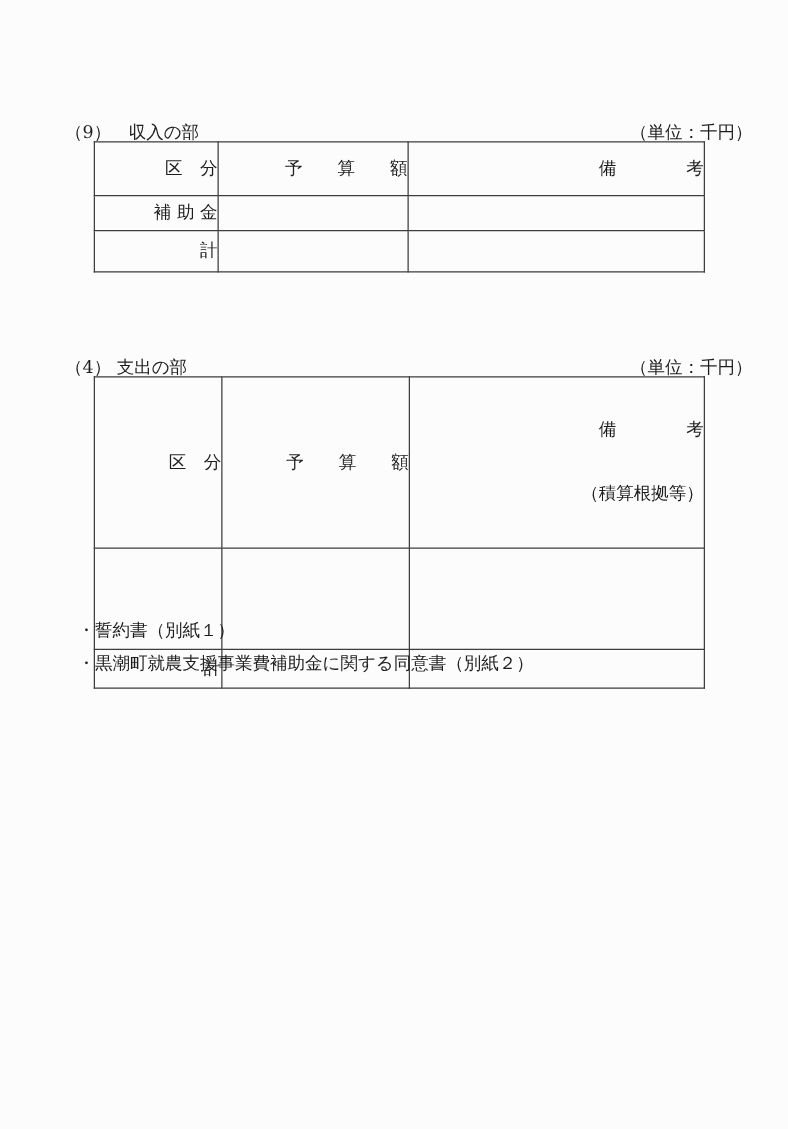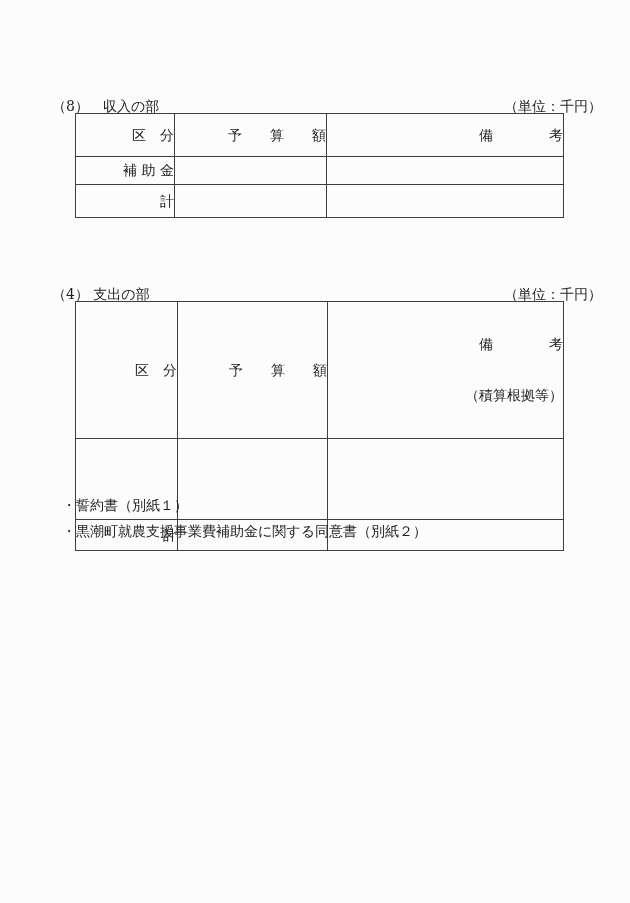--- a/index.html
+++ b/index.html
@@ -35,21 +35,21 @@
     overflow: hidden;
   }
   .two-line div { line-height: 17px; }
 </style>
 </head>
 <body>
 
 <div class="page">
 
 
-  <div class="line" style="left:52px; top:98px;">（8）　収入の部</div>
+  <div class="line" style="left:52px; top:98px;">（9）　収入の部</div>
   <div class="line unit-note" style="top:98px;">（単位：千円）</div>
 
   <table class="grid" style="left:75px; top:113px;">
     <colgroup>
       <col style="width:99px">
         <col style="width:152px">
         <col style="width:237px">
     </colgroup>
     <tbody>
       <tr style="height:43px;">

